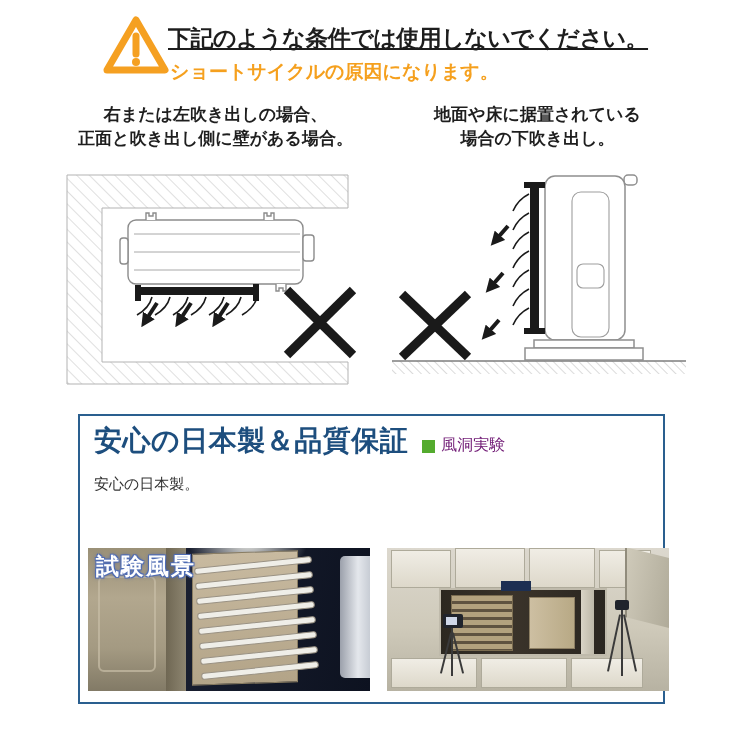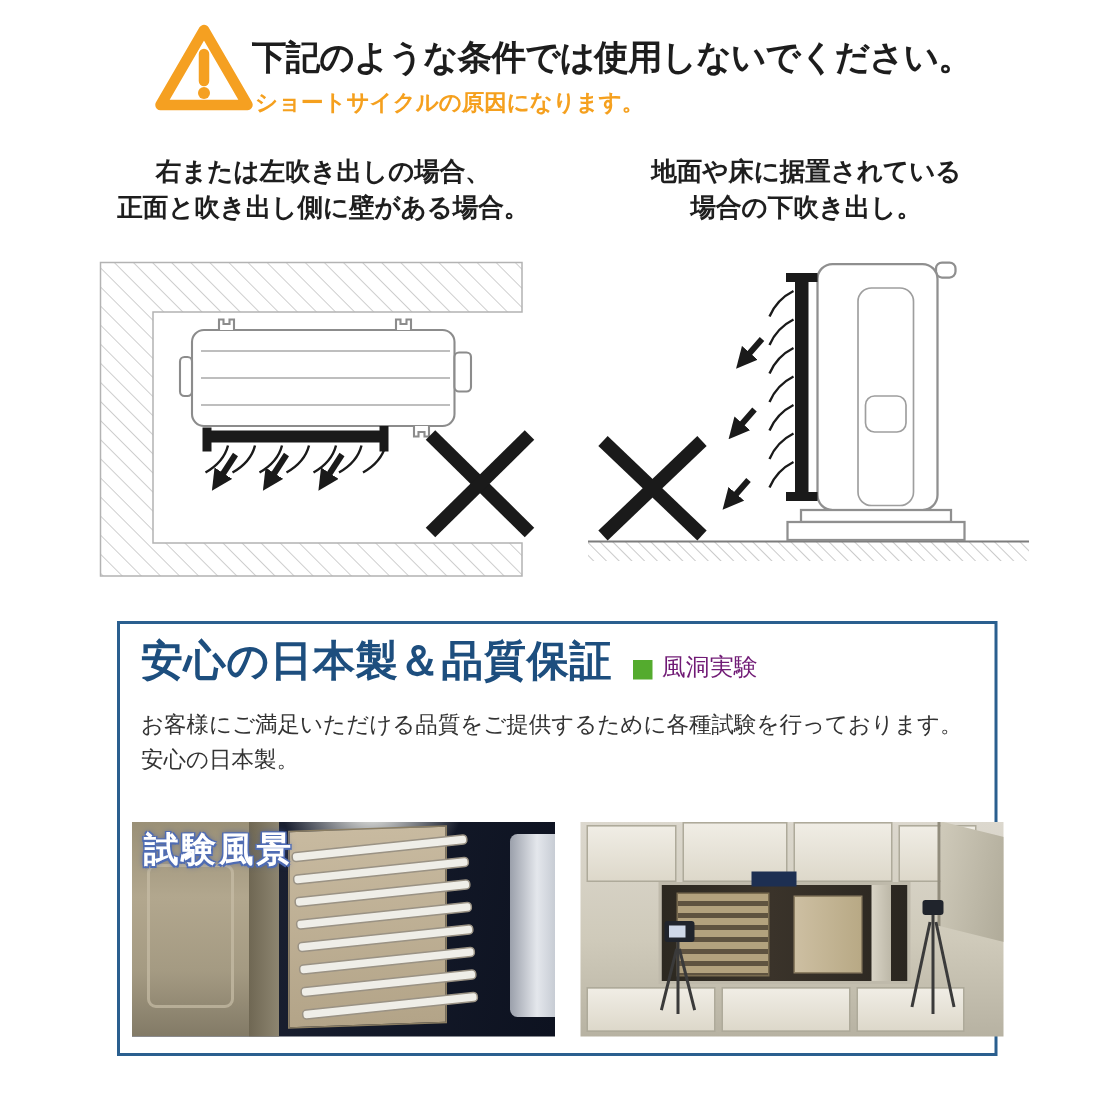--- a/index.html
+++ b/index.html
@@ -2,22 +2,22 @@
 <html><head>
 <meta charset="utf-8">
 <style>
   * { margin:0; padding:0; box-sizing:border-box; }
   body { background:#ffffff; font-family:"Liberation Sans","DejaVu Sans",sans-serif; }
   .page { position:relative; width:738px; height:738px; background:#ffffff; overflow:hidden; }
 
   
   .warn-icon { position:absolute; left:102px; top:13px; }
   .warn-title { position:absolute; left:168px; top:23px; font-size:23px; font-weight:700;
-                color:#1d1d1d; letter-spacing:-0.5px; white-space:nowrap; }
-  .warn-sub { position:absolute; left:170px; top:59px; font-size:15px; font-weight:700;
+                color:#1d1d1d; letter-spacing:-0.5px; white-space:nowrap;text-decoration:underline; }
+  .warn-sub { position:absolute; left:170px; top:59px; font-size:19px; font-weight:700;
               color:#f5a01e; white-space:nowrap; }
 
   
   .caption { position:absolute; top:103px; width:315px; text-align:center;
              font-size:17px; font-weight:700; color:#1e1e1e; line-height:24px; }
   .caption-left  { left:58px; }
   .caption-right { left:380px; }
 
   
   .diagram-left  { position:absolute; left:60px;  top:172px; }
@@ -194,21 +194,20 @@
     </g>
   </svg>
 
   <div class="q-box">
     <div class="q-header">
       <span class="q-title">安心の日本製＆品質保証</span>
       <span class="q-square"></span>
       <span class="q-badge">風洞実験</span>
     </div>
     <div class="q-body">
-      <div>お客様にご満足いただける品質をご提供するために各種試験を行っております。</div>
       <div>安心の日本製。</div>
     </div>
 
     <div class="photos">
 
       <div class="photo photo1">
         <div class="p1-glow"></div>
         <div class="p1-machine">
           <div class="p1-machine-panel"></div>
         </div>

